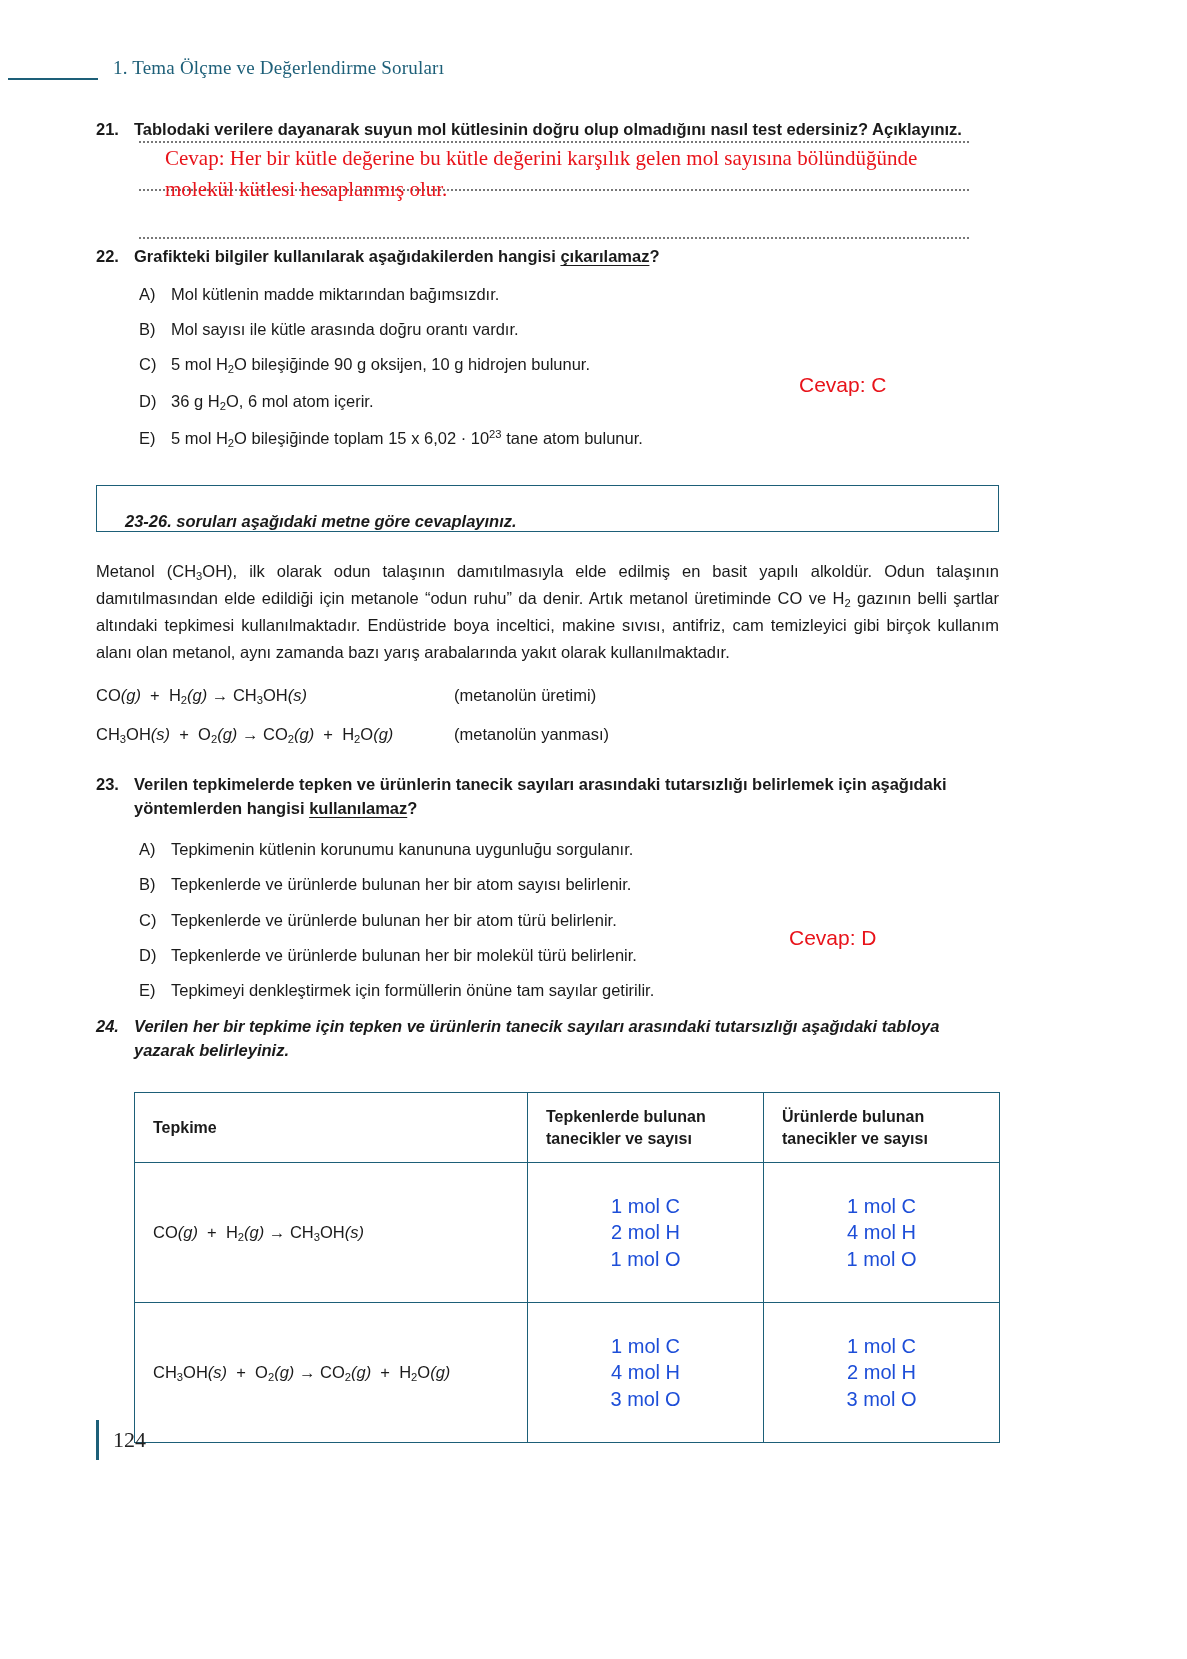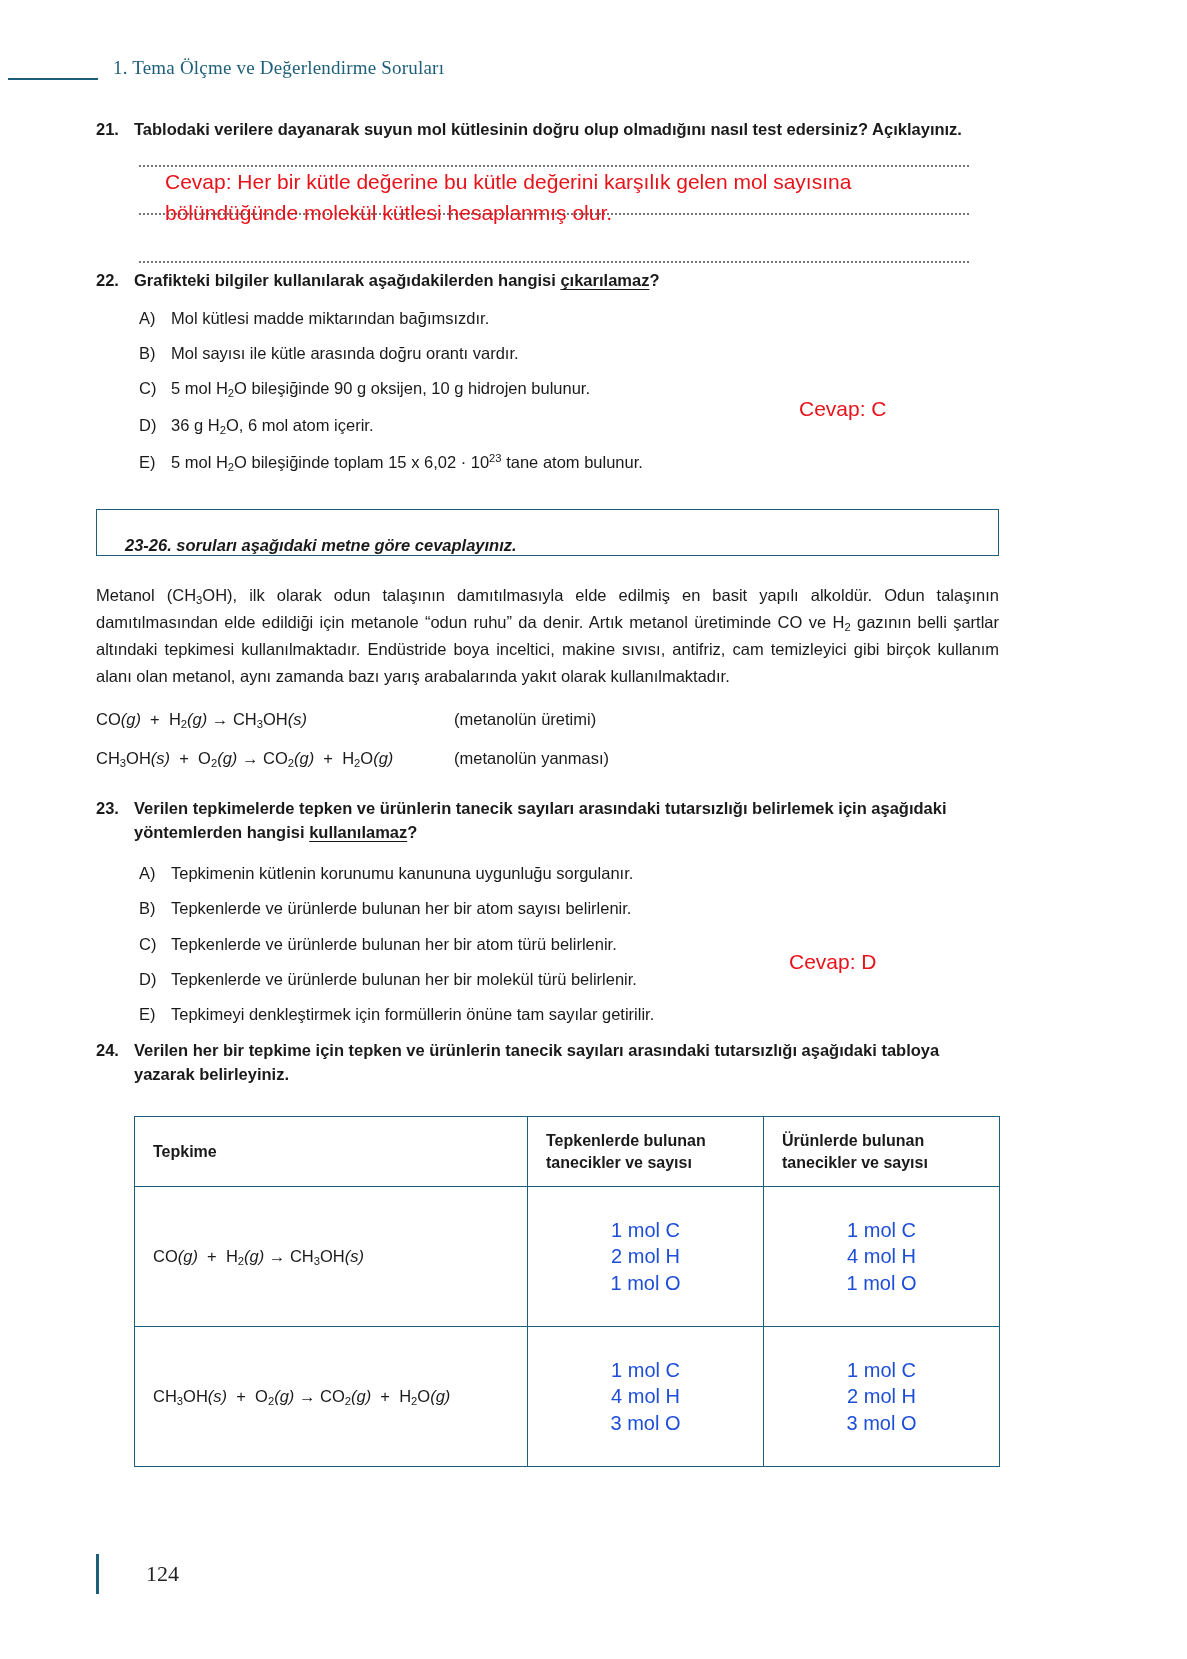--- a/index.html
+++ b/index.html
@@ -73,23 +73,23 @@
     font-size: 16.5px;
     line-height: 1.42;
     flex: 1;
   }
   .u { text-decoration: underline; text-underline-offset: 3px; }
 
   
   .answer-lines {
     position: relative;
     margin-left: 43px;
-    margin-top: 24px;
     width: 830px;
     height: 104px;
+    font-family: Liberation Serif, serif;
   }
   .dotline {
     position: absolute;
     left: 0;
     width: 830px;
     height: 0;
     border-top: 2px dotted #777;
   }
   .dl1 { top: 0px; }
   .dl2 { top: 48px; }
@@ -196,24 +196,23 @@
     font-size: 20px;
     line-height: 1.32;
     text-align: center;
     height: 140px;
   }
 
   
   .footer {
     position: absolute;
     left: 96px;
-    top: 1554px;
+    top: 1420px;
     display: flex;
     align-items: center;
-    gap: 33px;
   }
   .footer-bar {
     width: 3px;
     height: 40px;
     background: #1d5f78;
     margin-right: 14px;
   }
   .footer-num {
     font-family: "Liberation Serif", serif;
     font-size: 22px;
@@ -247,21 +246,21 @@
     </div>
 
     <div class="q" style="">
       <div class="q-num">22.</div>
       <div class="q-text"><span>Grafikteki bilgiler kullanılarak aşağıdakilerden hangisi </span><span class="u">çıkarılamaz</span><span>?</span></div>
     </div>
 
     <div class="options rel">
       <div class="opt">
         <span class="opt-letter">A)</span>
-        <span class="opt-body">Mol kütlesi madde miktarından bağımsızdır.</span>
+        <span class="opt-body">Mol kütlenin madde miktarından bağımsızdır.</span>
       </div>
       <div class="opt">
         <span class="opt-letter">B)</span>
         <span class="opt-body">Mol sayısı ile kütle arasında doğru orantı vardır.</span>
       </div>
       <div class="opt">
         <span class="opt-letter">C)</span>
         <span class="opt-body">5 mol H<sub>2</sub>O bileşiğinde 90 g oksijen, 10 g hidrojen bulunur.</span>
       </div>
       <div class="opt">
@@ -314,21 +313,21 @@
         <span class="opt-letter">D)</span>
         <span class="opt-body">Tepkenlerde ve ürünlerde bulunan her bir molekül türü belirlenir.</span>
       </div>
       <div class="opt">
         <span class="opt-letter">E)</span>
         <span class="opt-body">Tepkimeyi denkleştirmek için formüllerin önüne tam sayılar getirilir.</span>
       </div>
       <div class="cevap" style="left:650px; top:88px;">Cevap: D</div>
     </div>
 
-    <div class="q" style="margin-top:14px;">
+    <div class="q" style="margin-top:14px;font-style:italic;">
       <div class="q-num">24.</div>
       <div class="q-text">Verilen her bir tepkime için tepken ve ürünlerin tanecik sayıları arasındaki tutarsızlığı aşağıdaki tabloya yazarak belirleyiniz.</div>
     </div>
 
     <div class="tbl-wrap">
       <table class="t">
         <tbody>
             <tr>
           <td class="th-cell c1">Tepkime</td>
           <td class="th-cell c2">Tepkenlerde bulunan tanecikler ve sayısı</td>

